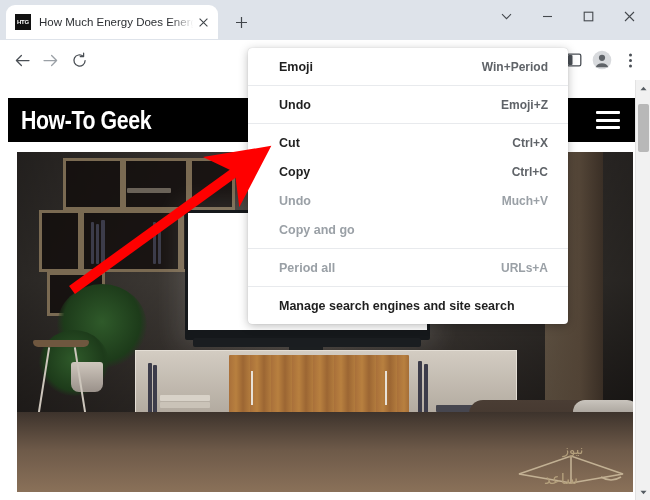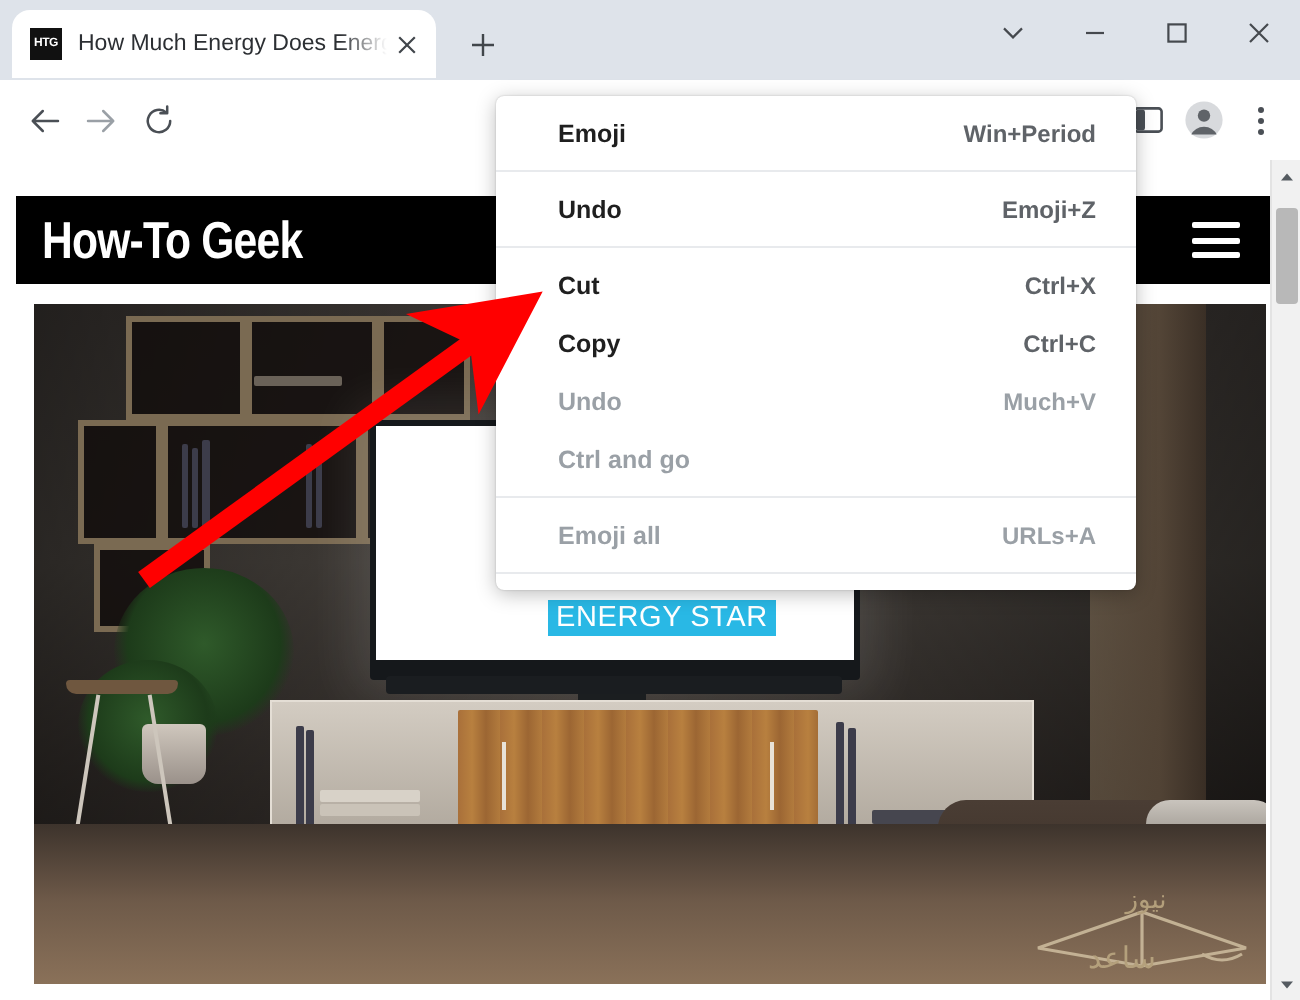--- a/index.html
+++ b/index.html
@@ -504,29 +504,33 @@
       </div>
       <div class="mi">
         <span class="label">Copy</span>
         <span class="accel">Ctrl+C</span>
       </div>
       <div class="mi disabled">
         <span class="label">Undo</span>
         <span class="accel">Much+V</span>
       </div>
       <div class="mi disabled">
-        <span class="label">Ctrl and go</span>
+        <span class="label">Copy and go</span>
         <span class="accel"></span>
       </div>
       <div class="sep"></div>
       <div class="mi disabled">
-        <span class="label">Emoji all</span>
+        <span class="label">Period all</span>
         <span class="accel">URLs+A</span>
       </div>
       <div class="sep"></div>
+      <div class="mi">
+        <span class="label">Manage search engines and site search</span>
+        <span class="accel"></span>
+      </div>
     </div>
 
   <svg class="arrow" viewBox="0 0 650 420">
     <defs>
       <marker id="ah" markerWidth="7" markerHeight="7" refX="5.2" refY="3.5" orient="auto" markerUnits="strokeWidth">
         <path d="M0.4 0.4 L6.6 3.5 L0.4 6.6 L2.1 3.5 Z" fill="#ff0000"></path>
       </marker>
     </defs>
     <line x1="72" y1="210" x2="260" y2="74" stroke="#ff0000" stroke-width="10" marker-end="url(#ah)"></line>
   </svg>

